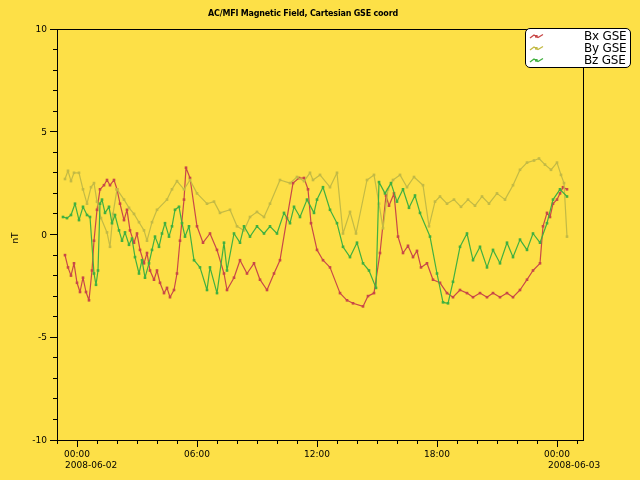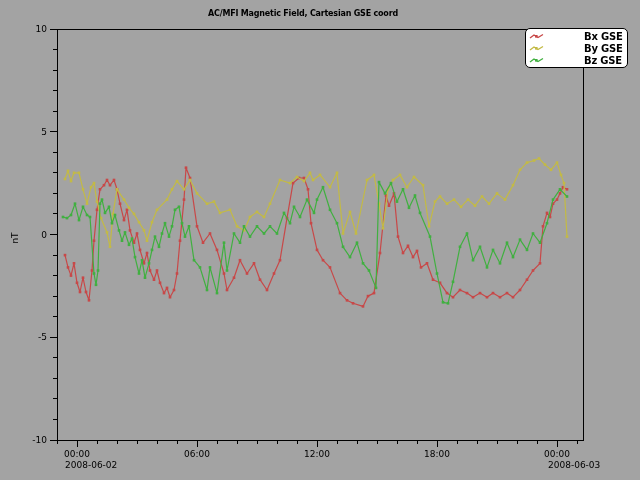--- a/index.html
+++ b/index.html
@@ -1,32 +1,32 @@
 <!DOCTYPE html>
 <html><head>
 <meta charset="utf-8">
 <style>
   html,body{margin:0;padding:0;background:#fff;}
   .screen{
-    position:relative;width:640px;height:480px;background:#a3a3a3;
+    position:relative;width:640px;height:480px;background:#fde047;
     font-family:"DejaVu Sans", sans-serif; color:#000; overflow:hidden;
   }
   .chart-title{
     position:absolute; top:9px; left:3px; width:600px; text-align:center;
     font-size:8px; font-weight:bold; letter-spacing:-0.2px;
   }
   #plot{position:absolute; left:0; top:0;}
   .legend{
     position:absolute; left:525px; top:28px; background:#fff;
     border:1px solid #000; border-radius:5px; padding:1px 4px 1px 3px;
     z-index:2;
   }
   .legend-row{display:flex; align-items:center; height:12px;}
   .legend-row svg{margin-right:3px; flex:none;}
-  .legend-label{font-size:10px; font-weight:bold; white-space:nowrap; letter-spacing:-0.2px;padding-left:36px;}
+  .legend-label{font-size:12px; font-weight:normal; white-space:nowrap; letter-spacing:-0.2px;padding-left:36px;}
 </style>
 </head>
 <body>
 
 <div class="screen">
   <div class="chart-title">AC/MFI  Magnetic Field, Cartesian GSE coord</div>
   <svg id="plot" width="640" height="480" viewBox="0 0 640 480">
       <rect x="57" y="29" width="526" height="411" fill="none" stroke="#000" stroke-width="1" shape-rendering="crispEdges"></rect>
       <line x1="57" y1="440" x2="50" y2="440" stroke="#000" stroke-width="1" shape-rendering="crispEdges"></line>
       <line x1="57" y1="419.45000000000005" x2="53" y2="419.45000000000005" stroke="#000" stroke-width="1" shape-rendering="crispEdges"></line>

